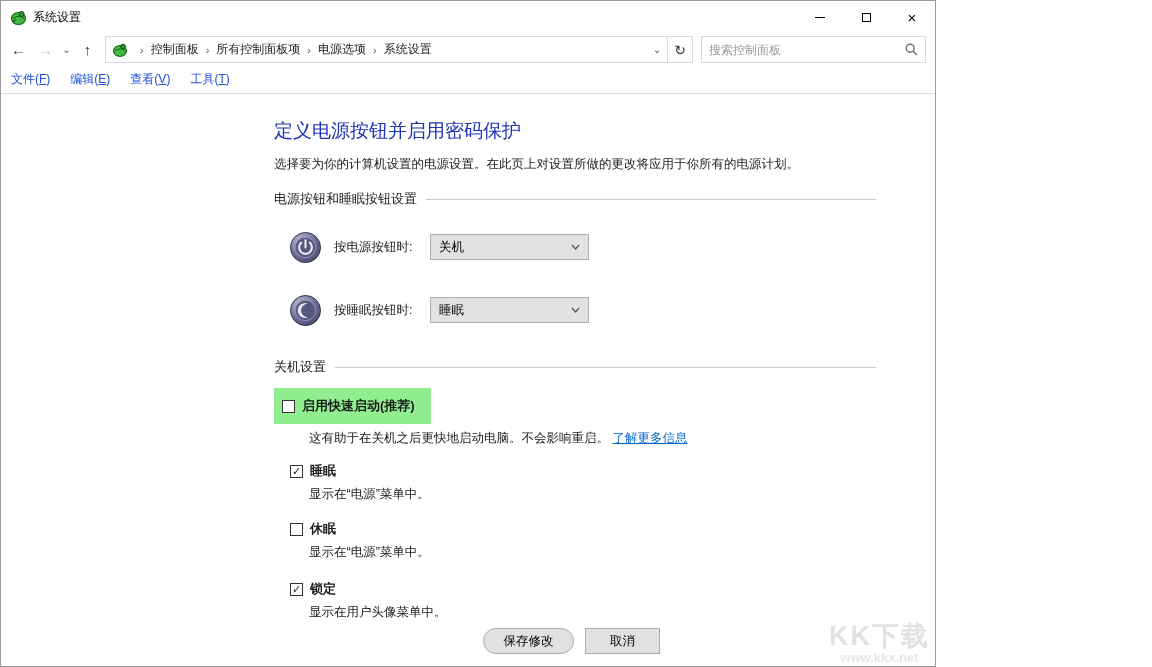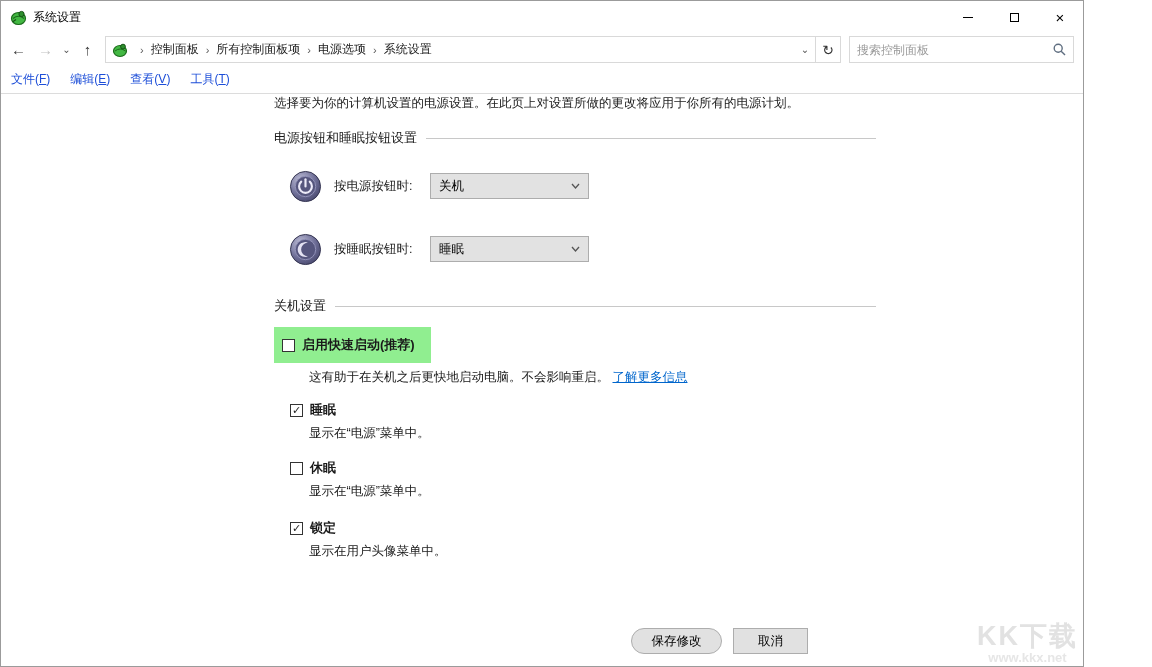--- a/index.html
+++ b/index.html
@@ -1,21 +1,21 @@
 <!DOCTYPE html>
 <html><head>
 <meta charset="utf-8">
 <style>
   * { margin:0; padding:0; box-sizing:border-box; }
   html,body { width:1152px; height:667px; }
   body {
     font-family:"Liberation Sans","DejaVu Sans",sans-serif;
     font-size:12px; color:#1a1a1a; background:#fff;
   }
-  .window { width:1084px; height:667px; border:1px solid #9b9b9b; position:relative; background:#fff; overflow:hidden; }
+  .window { width:936px; height:667px; border:1px solid #9b9b9b; position:relative; background:#fff; overflow:hidden; }
 
   
   .titlebar { height:32px; display:flex; align-items:center; background:#fff; }
   .titlebar .app-ico { margin:0 6px 0 9px; width:17px; height:17px; }
   .titlebar .title { font-size:12px; color:#000; }
   .titlebar .spacer { flex:1; }
   .winbtn { width:46px; height:32px; display:flex; align-items:center; justify-content:center; }
   .winbtn .min-glyph { width:10px; height:1px; background:#000; }
   .winbtn .max-glyph { width:9px; height:9px; border:1px solid #000; }
   .winbtn .close-glyph { font-size:15px; color:#000; line-height:1; }
@@ -143,20 +143,21 @@
   </div>
 
   <div class="menubar">
     <span class="menuitem"><span>文件(</span><span class="key">F</span><span>)</span></span>
     <span class="menuitem"><span>编辑(</span><span class="key">E</span><span>)</span></span>
     <span class="menuitem"><span>查看(</span><span class="key">V</span><span>)</span></span>
     <span class="menuitem"><span>工具(</span><span class="key">T</span><span>)</span></span>
   </div>
 
   <div class="content">
+    <h1 class="page-title">定义电源按钮并启用密码保护</h1>
     <div class="intro">选择要为你的计算机设置的电源设置。在此页上对设置所做的更改将应用于你所有的电源计划。</div>
 
     <div class="section-hdr">
       <span class="txt">电源按钮和睡眠按钮设置</span>
       <span class="line"></span>
     </div>
 
     <div class="power-row">
       <svg class="big-ico" viewBox="0 0 34 34">
         <defs>

